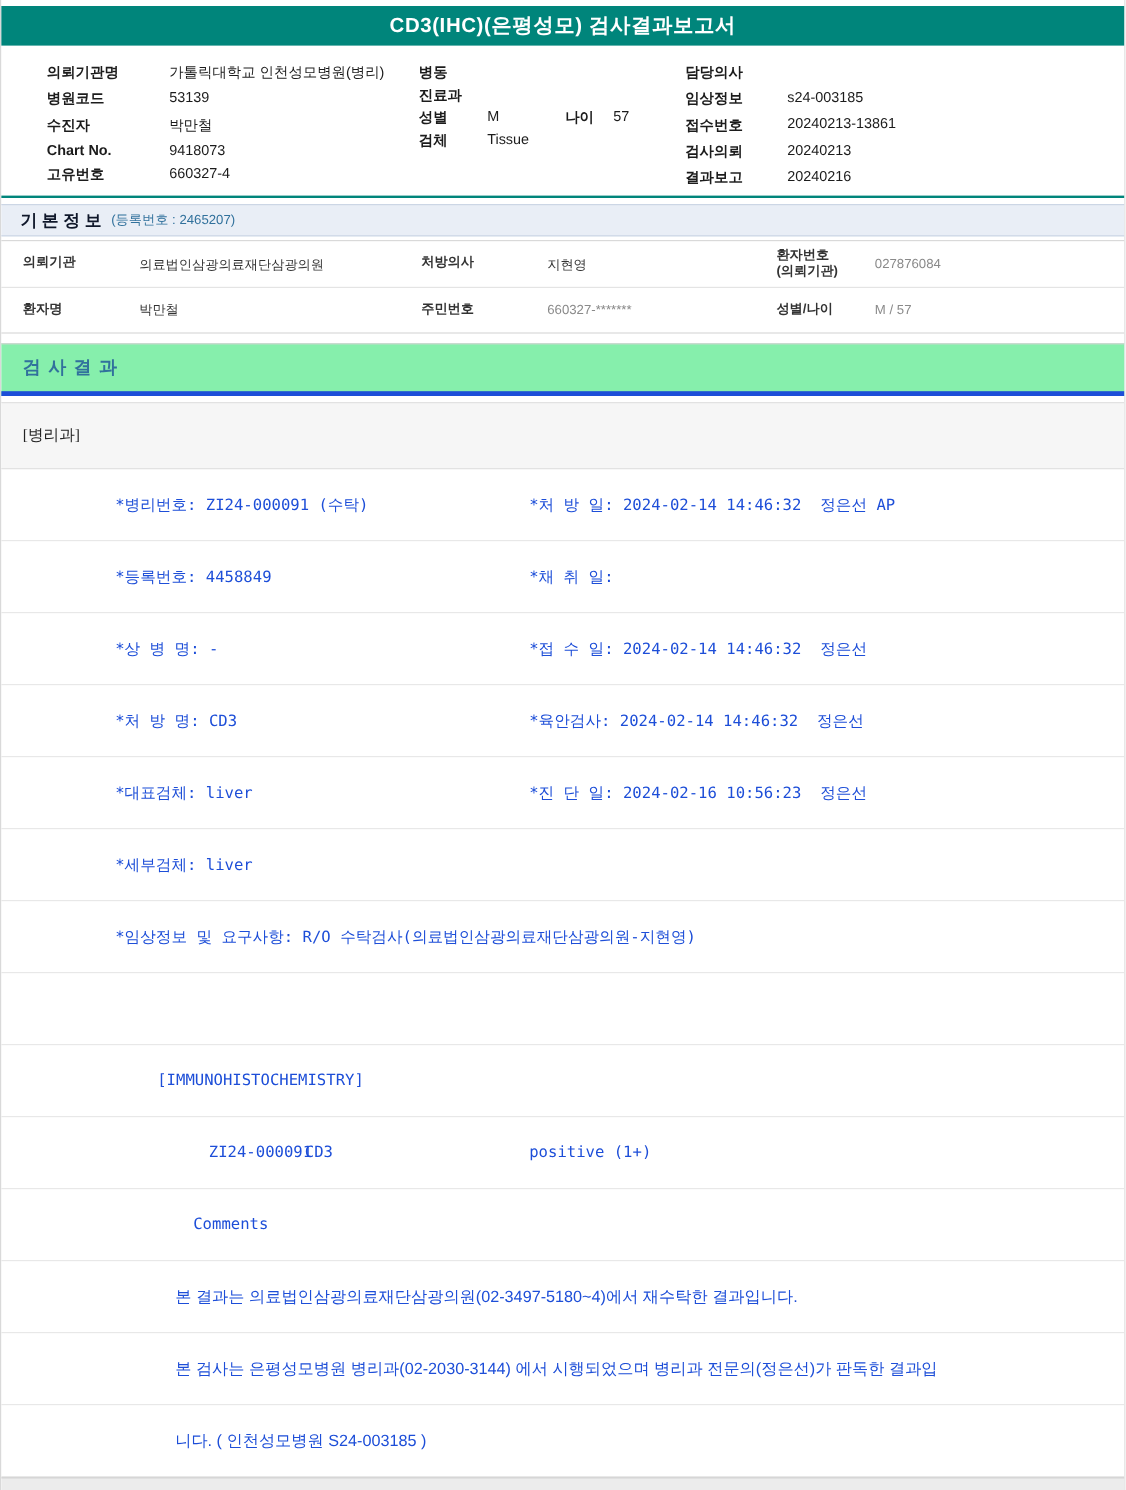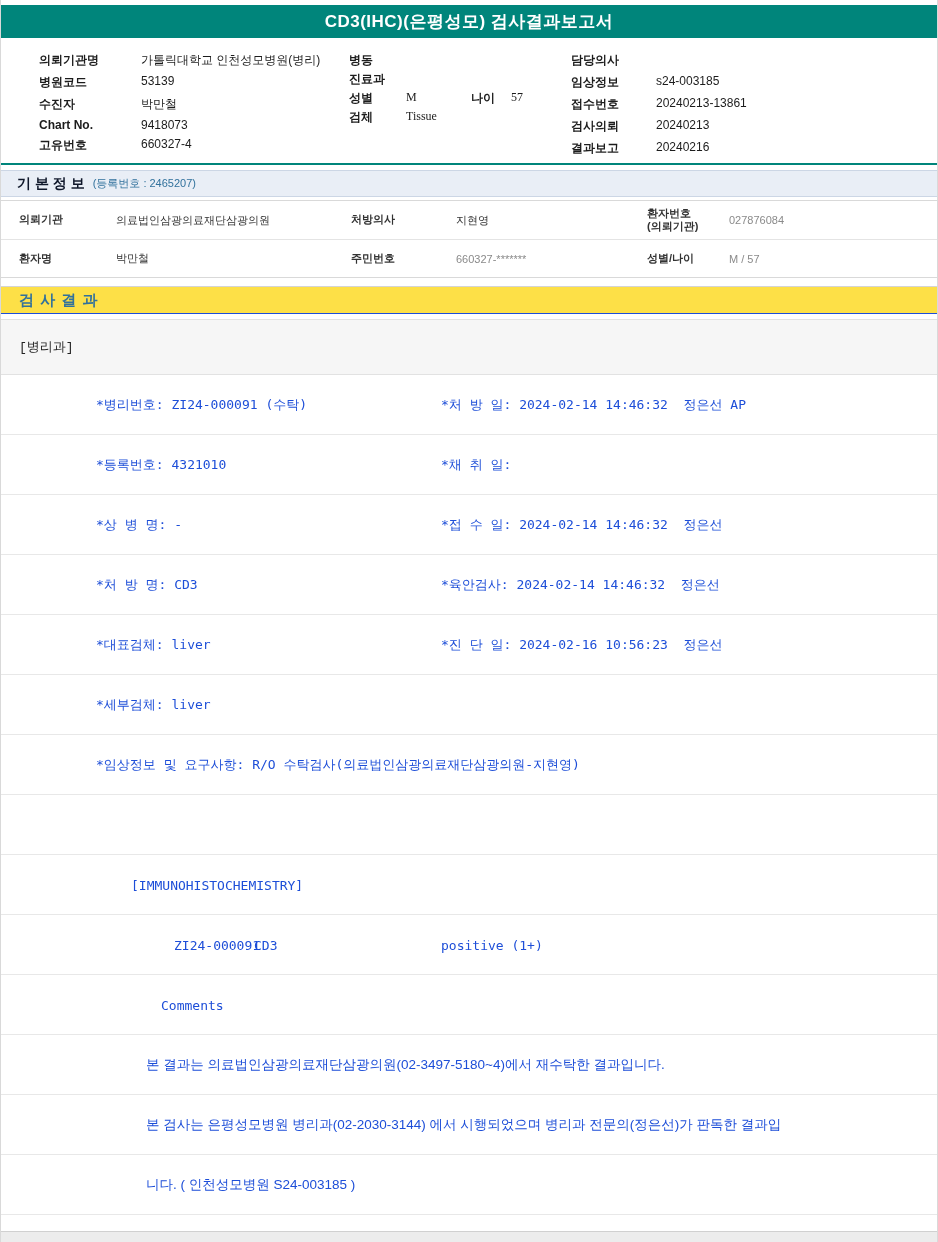--- a/index.html
+++ b/index.html
@@ -35,21 +35,21 @@
     font-size:12px;
   }
   .hl { font-weight:bold; color:#1c1c1c; }
   .hv { color:#1c1c1c; }
   .hcol1 {
     width:310px;
     display:grid; grid-template-columns:102px 1fr;
     row-gap:5px; align-content:start;
   }
   .hcol2 { width:222px; }
-  .h2row { display:flex; height:14px; margin-bottom:5px;font-family:Liberation Serif, serif; }
+  .h2row { display:flex; height:14px; margin-bottom:5px; }
   .w57 { width:57px; } .w65 { width:65px; } .w40 { width:40px; }
   .hcol3 {
     flex:1;
     display:grid; grid-template-columns:85px 1fr;
     row-gap:5px; align-content:start;
   }
   .teal-line { height:2px; background:#00857B; }
   
   .section-bar {
     margin-top:5px;
@@ -77,38 +77,38 @@
   .bt-row + .bt-row { border-top:1px solid #e4e4e4; }
   .bt-label { font-weight:bold; color:#333; padding-left:18px; white-space:pre-line; line-height:1.2; }
   .bt-label.l2 { padding-left:10px; }
   .bt-label.l3 { padding-left:8px; }
   .bt-value { color:#333; padding-left:15px; }
   .bt-value.v3 { padding-left:6px; }
   .muted { color:#8a8a8a; }
   
   .results-bar {
     margin-top:8px;
-    height:28px;
-    background:#fde047;
+    height:44px;
+    background:#86efac;
     border-top:1px solid #d4d4d4;
-    border-bottom:1px solid #1d4ed8;
+    border-bottom:4px solid #1d4ed8;
     display:flex; align-items:center;
     padding-left:18px;
   }
   .sec-title2 { color:#31719C; font-weight:bold; font-size:15px; letter-spacing:1px; }
   .dept-band {
     margin-top:5px;
     height:56px;
     background:#f6f6f6;
     border-top:1px solid #e2e2e2;
     border-bottom:1px solid #e2e2e2;
     display:flex; align-items:center;
     padding-left:18px;
     font-size:13px;
-    font-family:Liberation Mono, monospace;
+    font-family:Liberation Serif, serif;
   }
   .detail-row {
     position:relative;
     height:60px;
     border-bottom:1px solid #e8e8e8;
     font-family:"DejaVu Sans Mono", monospace;
     font-size:13px;
     color:#1d4ed8;
   }
   .detail-row span {
@@ -218,21 +218,21 @@
 
   <div class="dept-band">
     <span>[병리과]</span>
   </div>
 
   <div class="detail-row">
     <span class="d-left">*병리번호: ZI24-000091 (수탁)</span>
     <span class="d-right">*처 방 일: 2024-02-14 14:46:32  정은선 AP</span>
   </div>
   <div class="detail-row">
-    <span class="d-left">*등록번호: 4321010</span>
+    <span class="d-left">*등록번호: 4458849</span>
     <span class="d-right">*채 취 일:</span>
   </div>
   <div class="detail-row">
     <span class="d-left">*상 병 명: -</span>
     <span class="d-right">*접 수 일: 2024-02-14 14:46:32  정은선</span>
   </div>
   <div class="detail-row">
     <span class="d-left">*처 방 명: CD3</span>
     <span class="d-right">*육안검사: 2024-02-14 14:46:32  정은선</span>
   </div>

